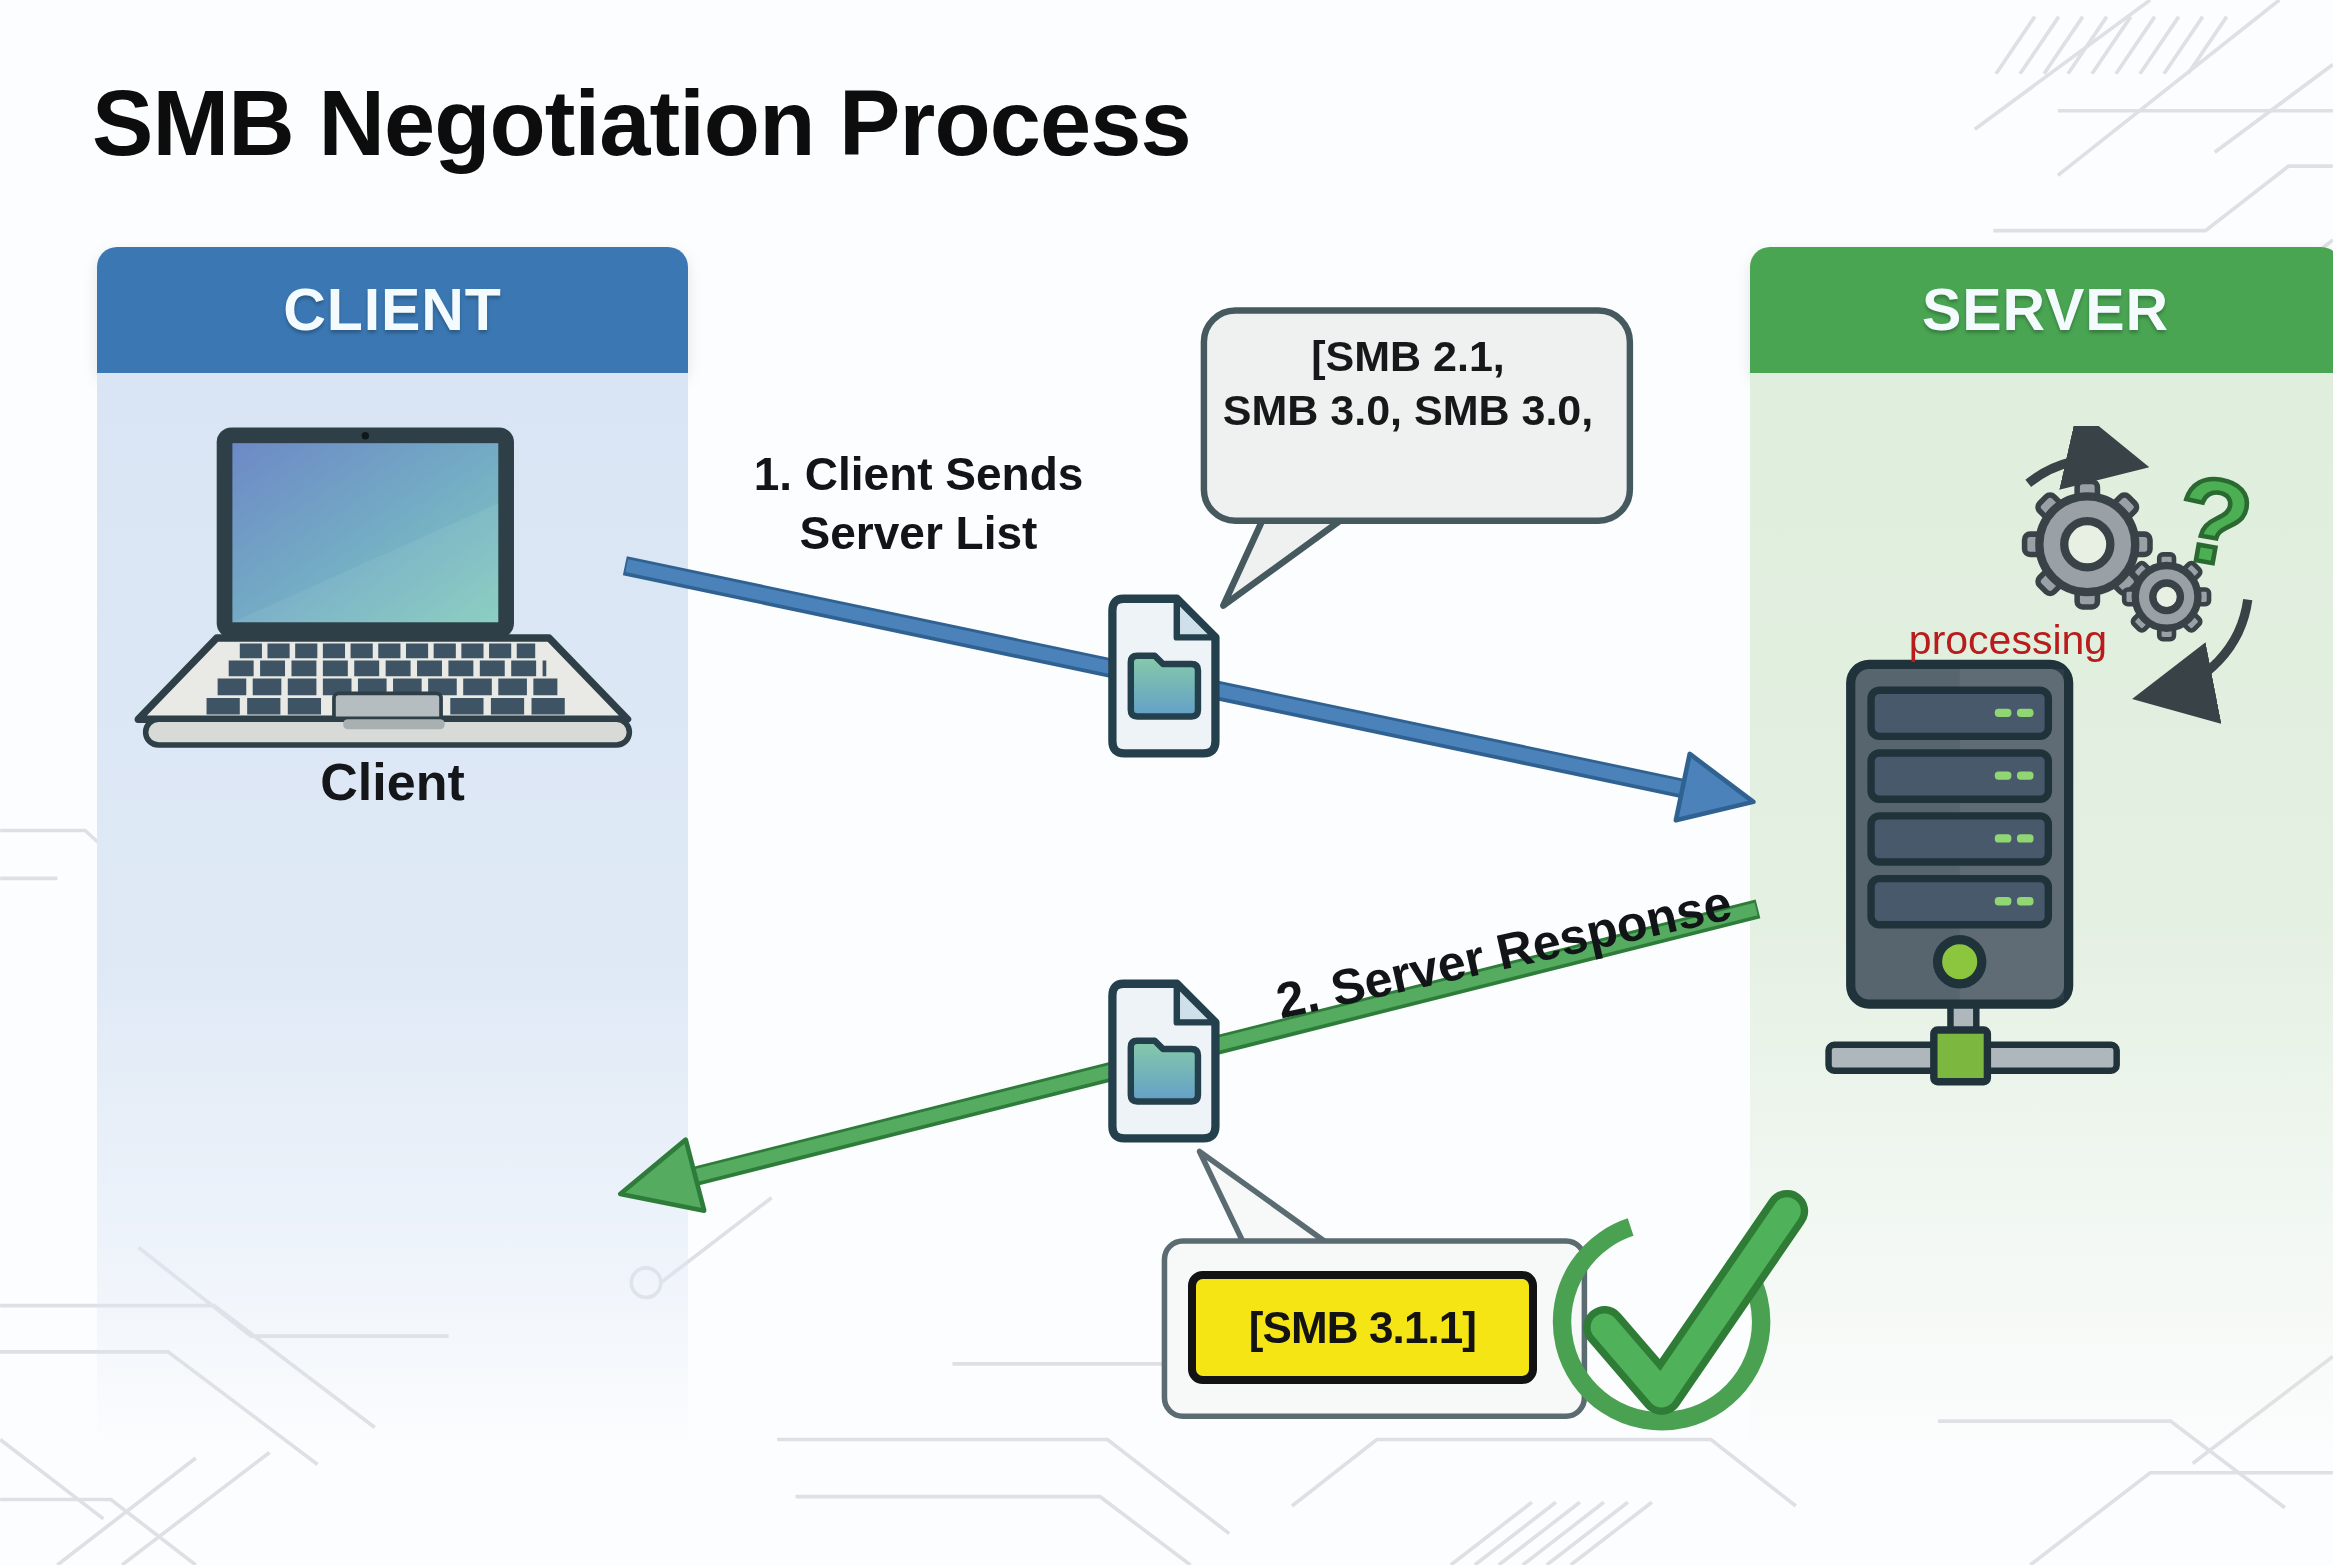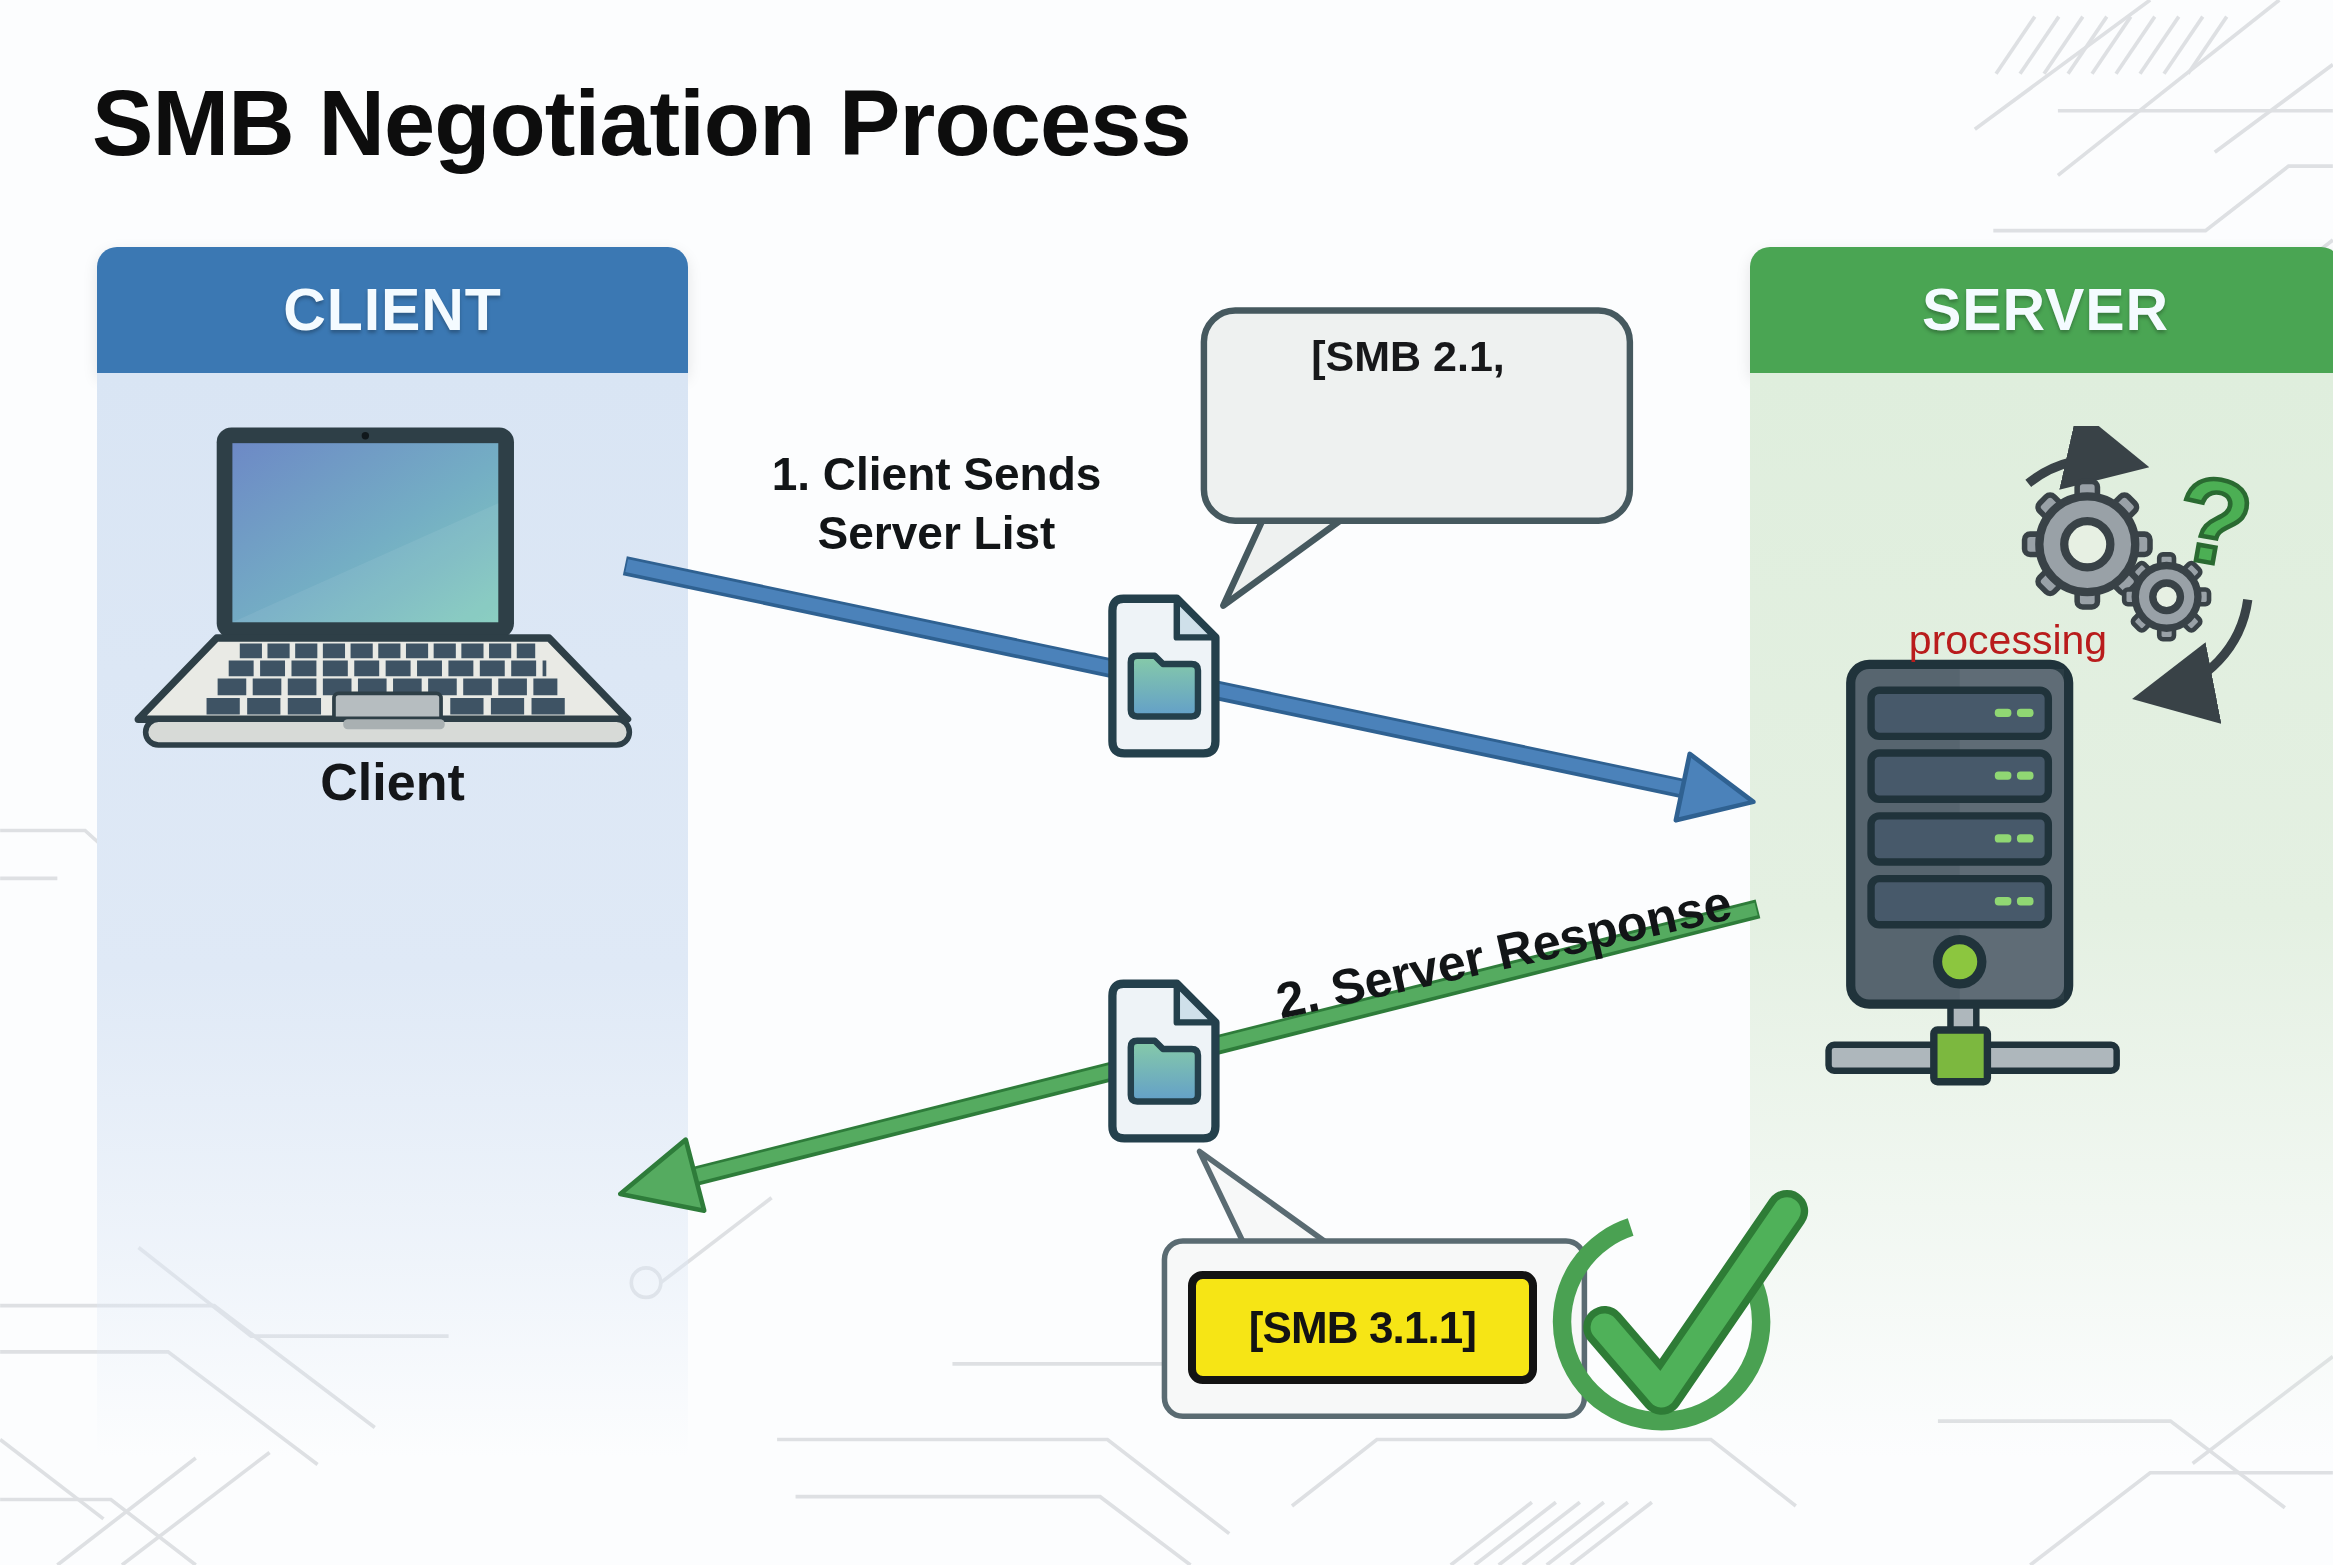--- a/index.html
+++ b/index.html
@@ -29,21 +29,21 @@
   .panel-client .panel-body{
     background:linear-gradient(180deg,#d9e5f4 0%,#dfe9f6 55%,rgba(223,233,246,0.45) 82%,rgba(223,233,246,0) 100%);
   }
   .panel-server .panel-body{
     background:linear-gradient(180deg,#dfeedd 0%,#e4f0e2 50%,rgba(228,240,226,0.40) 80%,rgba(228,240,226,0) 100%);
   }
   
   .client-caption{left:97px;top:752px;width:591px;text-align:center;
     font-size:52px;font-weight:700;color:#141619;}
   .step1-label{left:688px;top:445px;width:461px;text-align:center;
-    font-size:46px;font-weight:700;color:#121517;line-height:59px;padding-left:18px;}
+    font-size:46px;font-weight:700;color:#121517;line-height:59px;}
   .step2-label{left:1227px;top:923px;width:554px;text-align:center;
     font-size:50px;font-weight:700;color:#121517;
     transform:rotate(-12.5deg);transform-origin:center;}
   .processing-label{left:1879px;top:593px;width:258px;text-align:center;
     font-size:41px;font-weight:400;color:#b91c1c;margin-top:24px;}
   
   .bubble1-text{left:1205px;top:329px;width:406px;text-align:center;
     font-size:43px;font-weight:700;color:#17181a;line-height:54px;}
   
   .result-badge{
@@ -245,20 +245,21 @@
   </div>
 
   <div class="abs step2-label">2. Server Response</div>
 
   <svg class="abs" style="left:1191px;top:303px;" width="461" height="323" viewBox="0 0 500 350">
     <polygon points="80,230 170,230 35,328" fill="#eef1f0" stroke="#46595f" stroke-width="7" stroke-linejoin="round"></polygon>
     <rect x="14" y="8" width="462" height="228" rx="34" fill="#eef1f0" stroke="#46595f" stroke-width="7"></rect>
   </svg>
   <div class="abs bubble1-text">
     <div>[SMB 2.1,</div>
+    <div>SMB 3.0, SMB 3.0,</div>
   </div>
 
   <svg class="abs" style="left:1094px;top:591px;" width="138" height="171" viewBox="0 0 150 185">
     <defs>
       <linearGradient id="foldGrad" x1="0" y1="0" x2="0" y2="1">
         <stop offset="0" stop-color="#86cba8"></stop>
           <stop offset="1" stop-color="#639fc9"></stop>
       </linearGradient>
     </defs>
     <path d="M32,8 H90 L132,50 V163 Q132,176 119,176 H33 Q20,176 20,163 V21 Q20,8 32,8 Z" fill="#eef3f7" stroke="#24404c" stroke-width="9" stroke-linejoin="round"></path>

